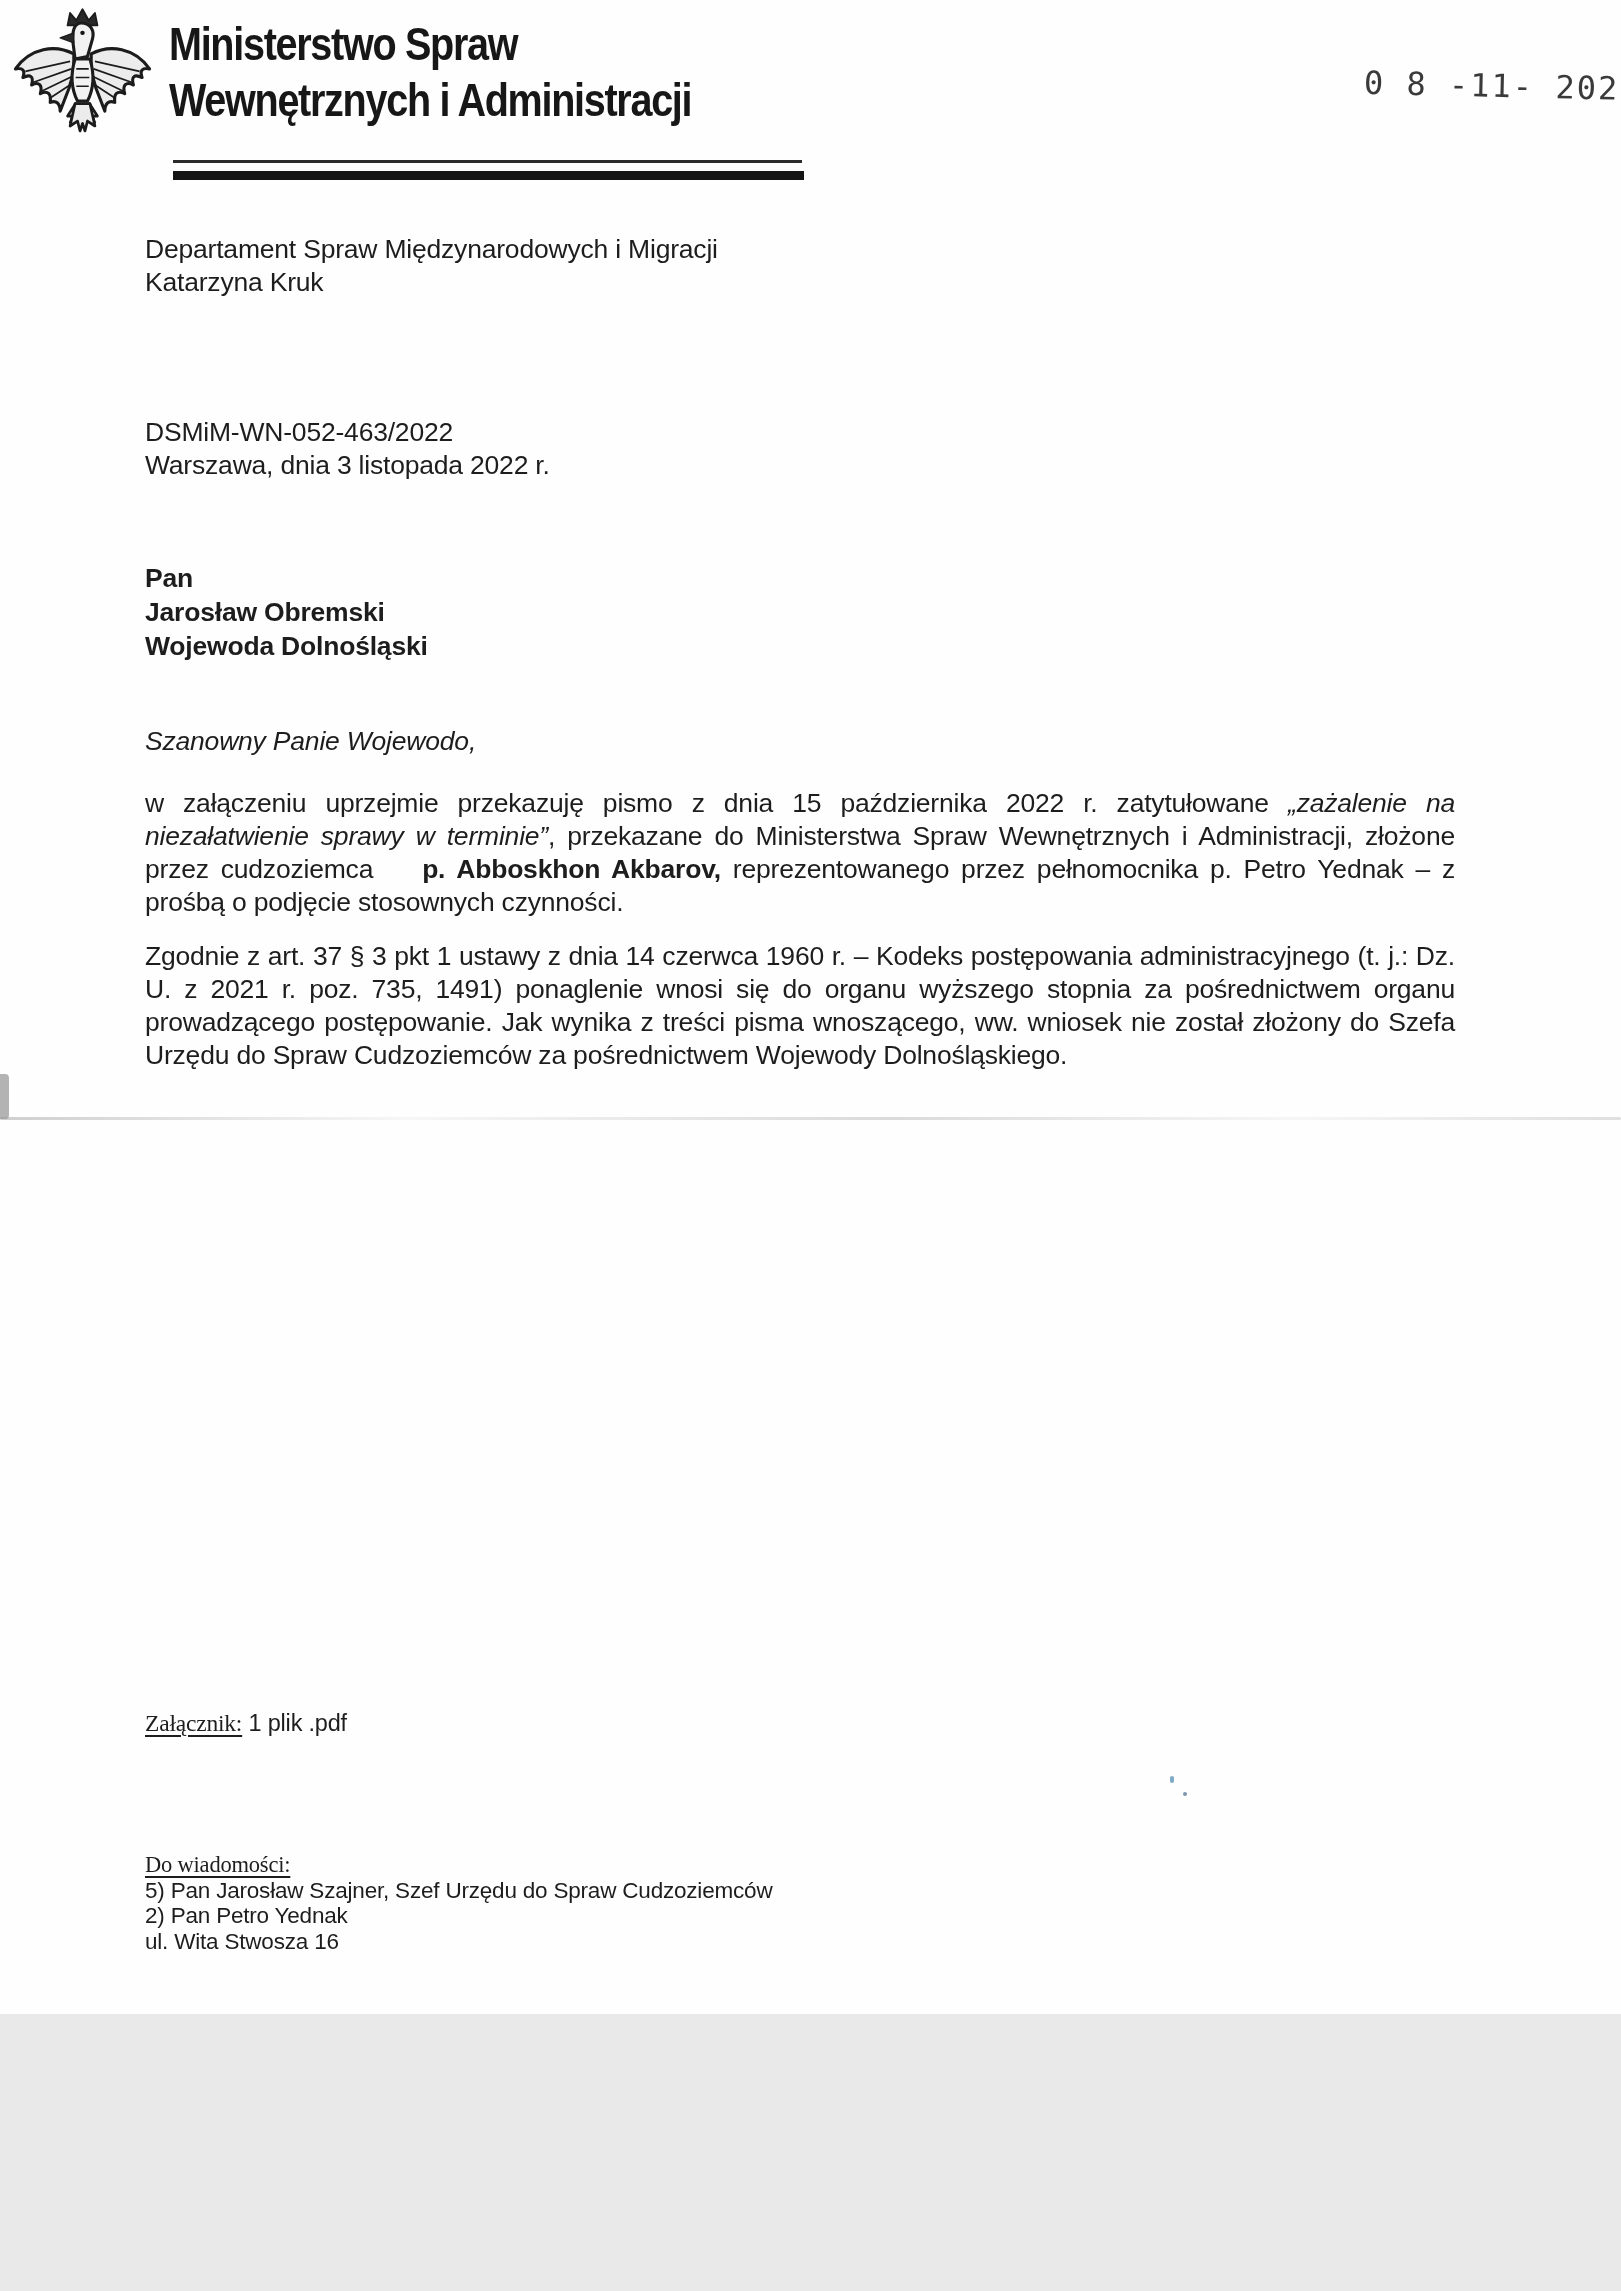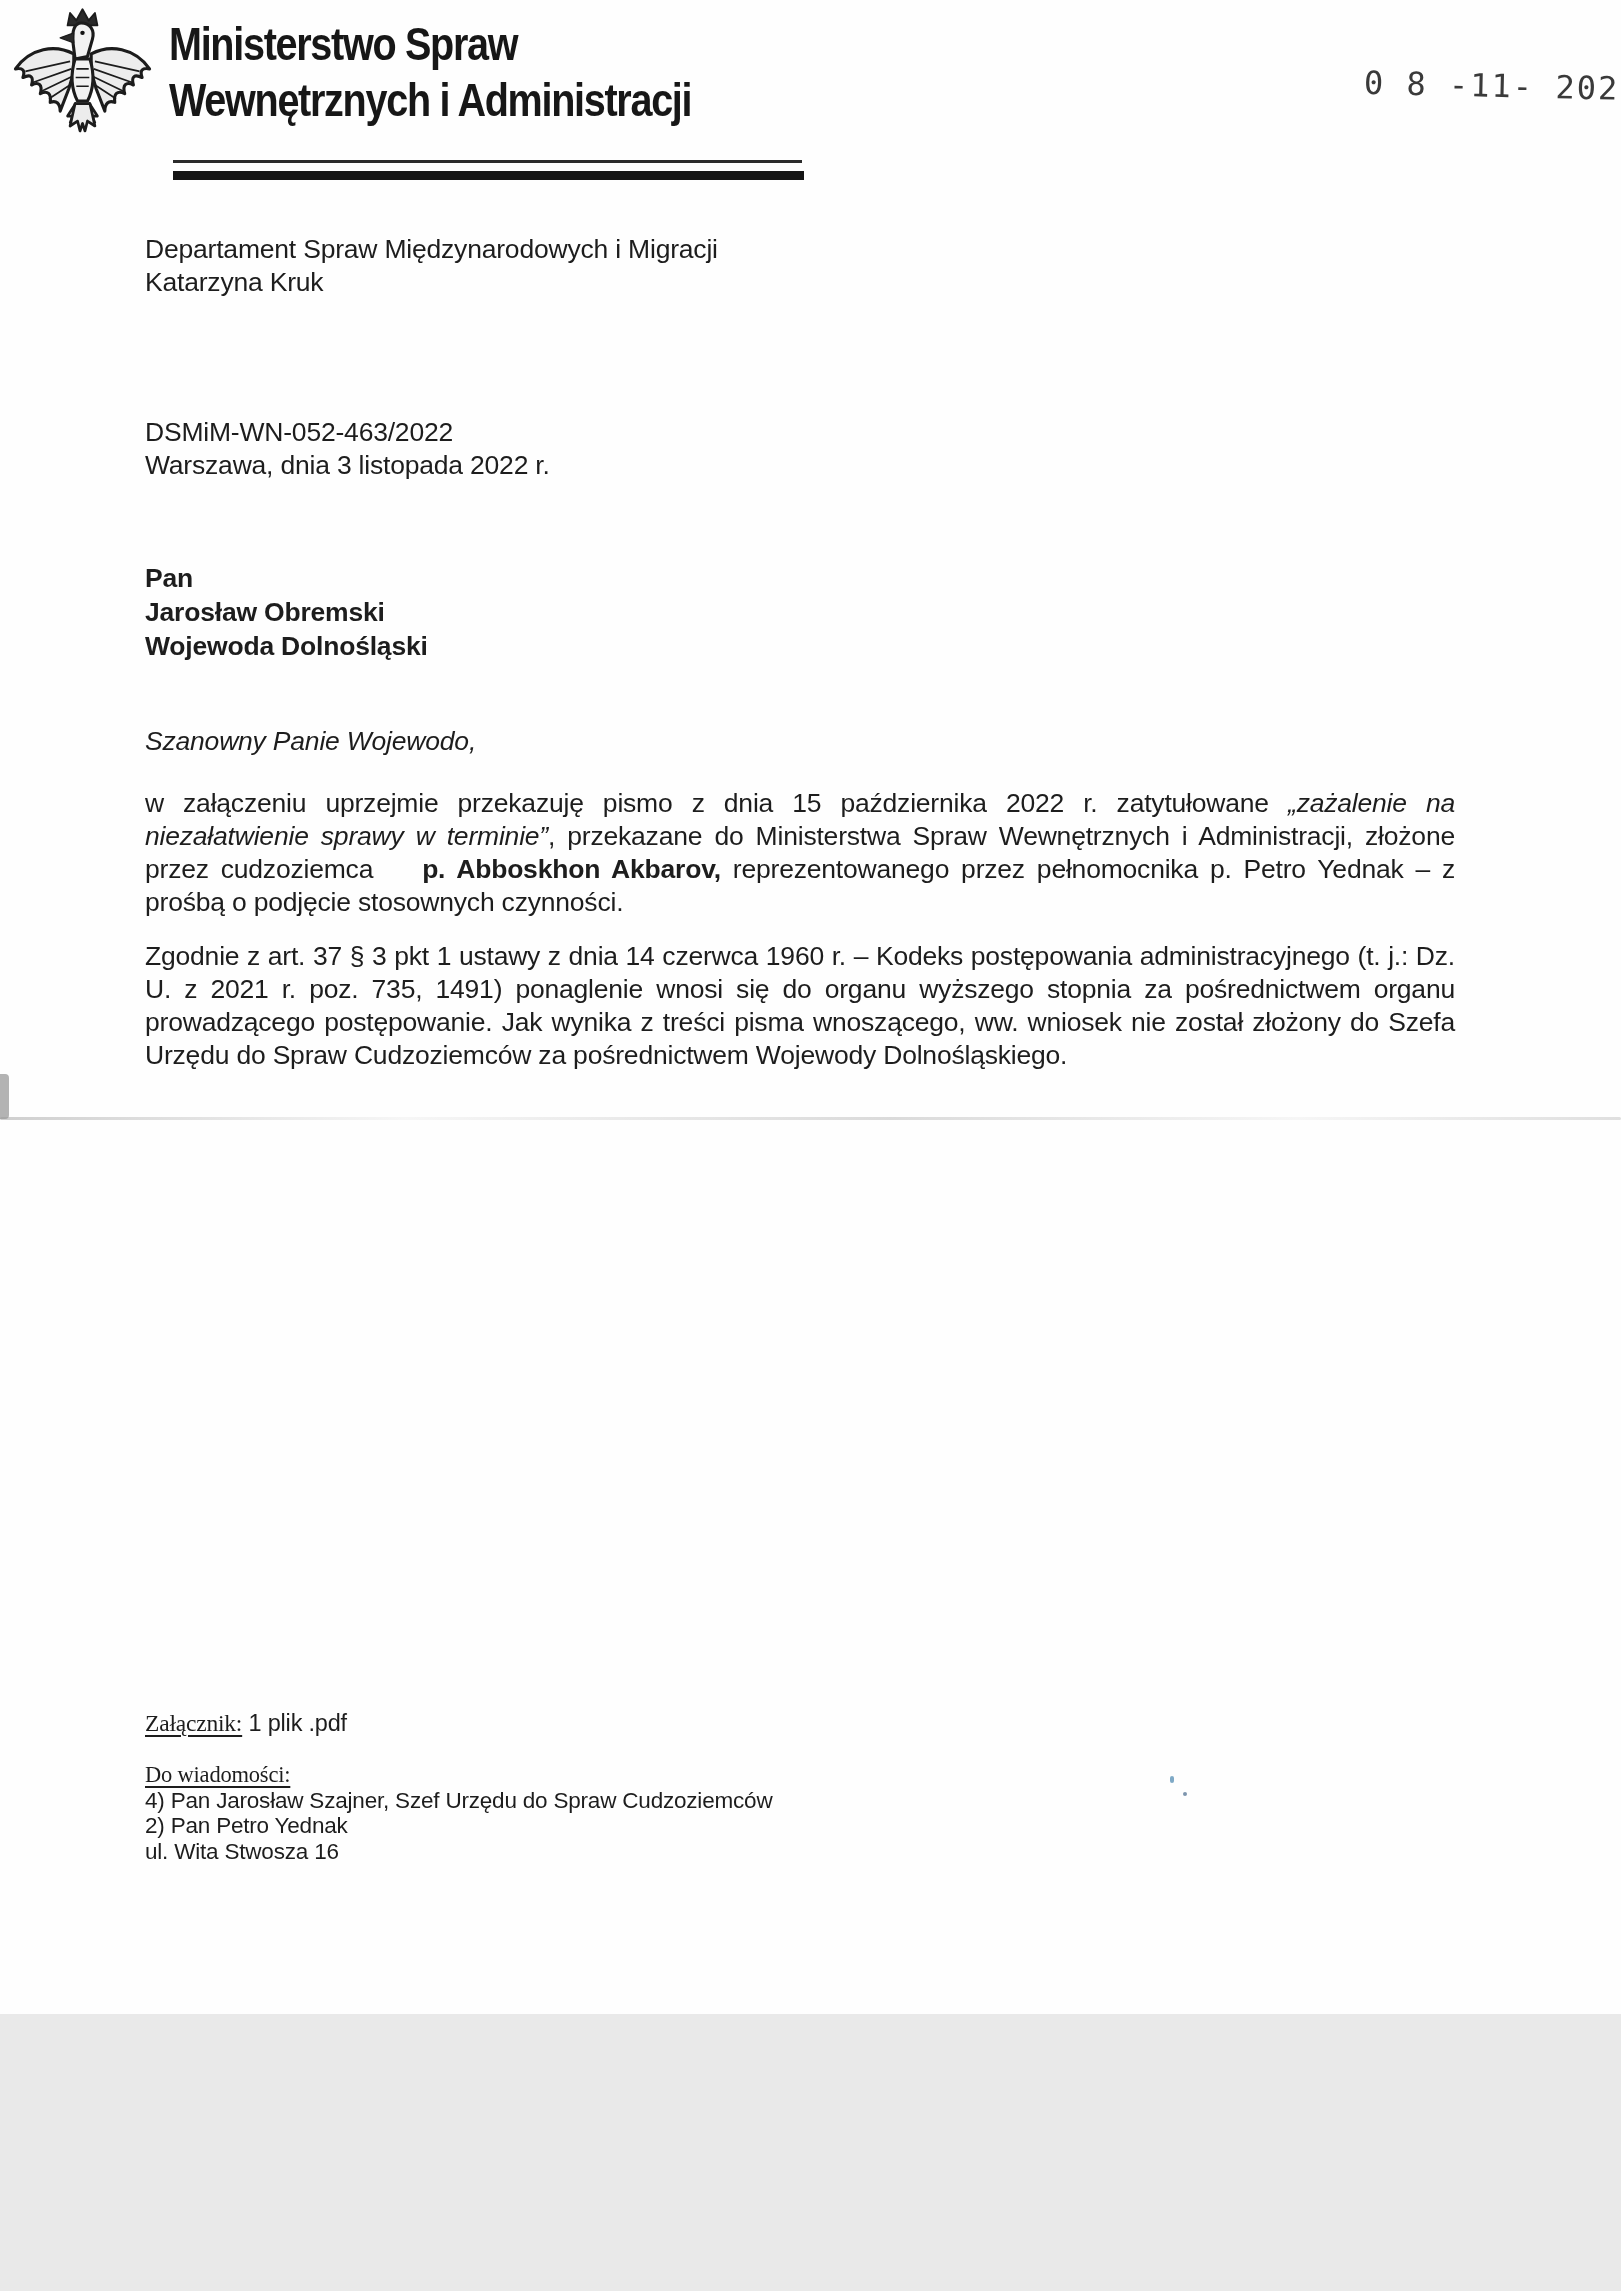--- a/index.html
+++ b/index.html
@@ -43,21 +43,21 @@
   .body-text p{margin:0;}
   .body-text p + p{margin-top:20.6px;}
   .q-italic{font-style:italic;}
   .b-name{font-weight:bold;margin-left:37px;}
   
   .closing{top:1126px;line-height:33px;}
   .esign{font-style:italic;}
   
   .attachment{top:1709px;font-size:23.5px;line-height:29px;}
   .underlined{text-decoration:underline;text-decoration-thickness:2px;text-underline-offset:3.9px;font-family:Liberation Serif, serif;}
-  .cc{top:1762px;font-size:22.5px;line-height:25.5px;}
+  .cc{top:1852px;font-size:22.5px;line-height:25.5px;}
   
   .footer-rule{position:absolute;left:137px;top:2174px;width:1306px;height:3.9px;background:#1a1a1a;}
   .footer{top:2182px;font-size:20px;line-height:26.5px;margin-top:44px;}
   
   .crease{
     position:absolute;left:0;top:1117px;width:1621px;height:2.9px;
     background:linear-gradient(to right,
       rgba(150,150,150,.45),rgba(190,190,190,.12) 25%,
       rgba(160,160,160,.38) 55%,rgba(200,200,200,.15) 80%,rgba(165,165,165,.35));
     border-radius:2px;
@@ -127,21 +127,21 @@
   <div class="edge-smudge"></div>
 
 
   <div class="block attachment">
     <span class="underlined">Załącznik:</span>
     <span>1 plik .pdf</span>
   </div>
 
   <div class="block cc">
     <div class="underlined">Do wiadomości:</div>
-    <div>4) Pan Jarosław Szajner, Szef Urzędu do Spraw Cudzoziemców</div>
+    <div>5) Pan Jarosław Szajner, Szef Urzędu do Spraw Cudzoziemców</div>
     <div>2) Pan Petro Yednak</div>
     <div>ul. Wita Stwosza 16</div>
   </div>
 
   <div class="speck1"></div>
   <div class="speck2"></div>
 
   <div class="footer-rule"></div>
   <div class="block footer">
     <div>ul. Stefana Batorego 5</div>

